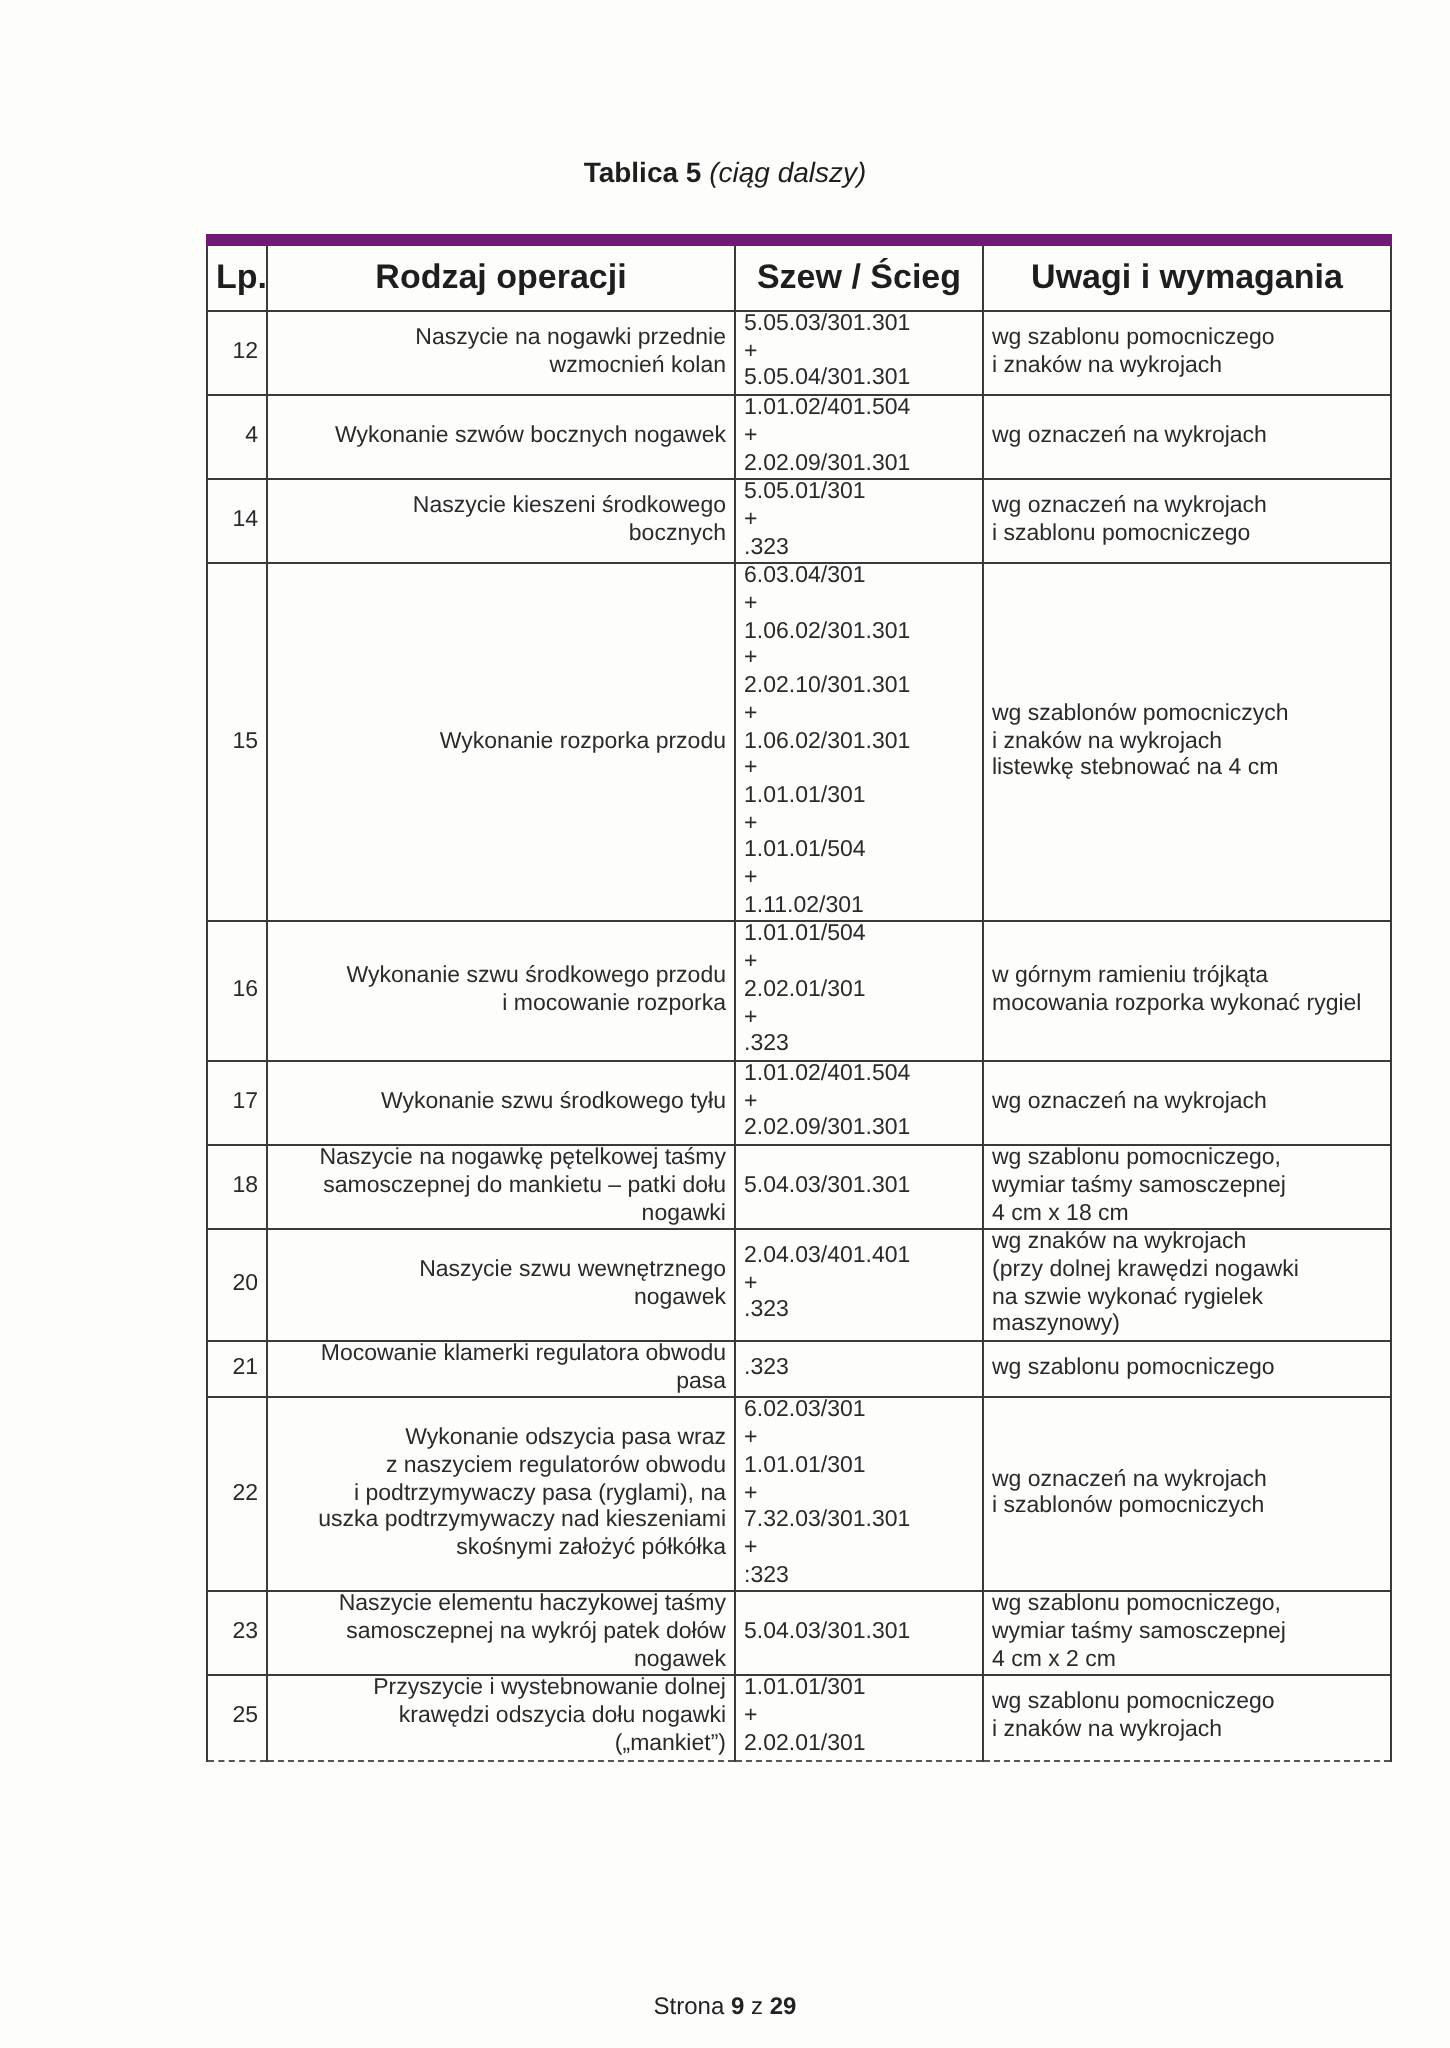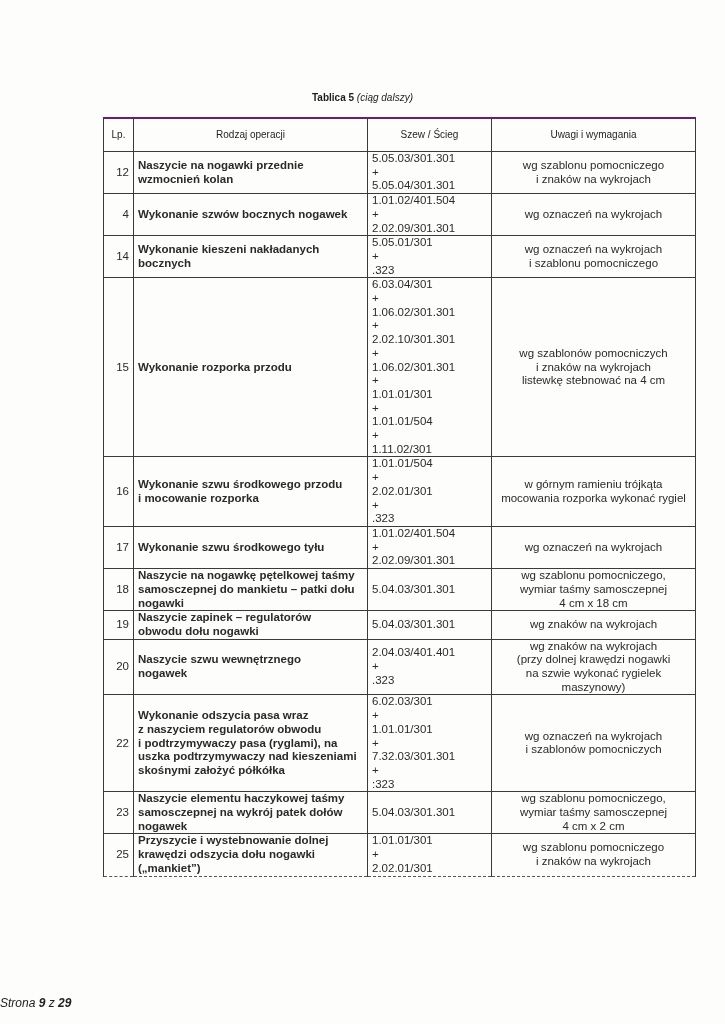--- a/index.html
+++ b/index.html
@@ -1,47 +1,47 @@
 <!DOCTYPE html>
 <html><head>
 <meta charset="utf-8">
 <style>
   html, body { margin:0; padding:0; }
   body {
     width:725px; height:1024px; background:#fdfdfc; position:relative; overflow:hidden;
     font-family:"Liberation Sans", sans-serif; color:#222;
   }
   .title {
-    position:absolute; top:92px; left:0; width:725px; text-align:center;
-    font-size:10px; font-weight:bold; color:#1e1e1e;
+    position:absolute; top:78px; left:0; width:725px; text-align:center;
+    font-size:14px; font-weight:bold; color:#1e1e1e;
   }
   .title .italic { font-weight:normal; font-style:italic; }
   table.ops {
     position:absolute; top:117px; left:103px; width:592px;
     border-collapse:collapse; table-layout:fixed; font-size:11.5px; line-height:13.7px;
   }
   table.ops col.c-lp { width:30px; }
   table.ops col.c-op { width:234px; }
   table.ops col.c-sz { width:124px; }
   table.ops col.c-uw { width:204px; }
   table.ops th, table.ops td {
     border:1px solid #3a3a3a; padding:0 4px; vertical-align:middle; color:#2a2a2a;
   }
   table.ops thead th {
-    height:32px; font-weight:normal; font-size:10px; text-align:center; color:#1e1e1e;
-    border-top:2px solid #701a75;
+    height:32px; font-weight:bold; font-size:17px; text-align:center; color:#1e1e1e;
+    border-top:6px solid #701a75;
   }
   td.lp { text-align:right; }
-  td.op { text-align:left;font-weight:bold; }
+  td.op { text-align:right; }
   td.sz { text-align:left; }
-  td.uw { text-align:center; }
+  td.uw { text-align:left; }
   .line { display:block; }
   tr.last td { border-bottom:1px dashed #555; }
   .footer {
-    position:absolute; top:996px; left:0; width:725px; font-size:12px; color:#222;font-style:italic;
+    position:absolute; top:996px; left:0; width:725px; text-align:center; font-size:12px; color:#222;
   }
   .footer b { font-weight:bold; }
 </style>
 </head>
 <body>
 
 <div class="title">
   <span>Tablica 5</span>
   <span class="italic">(ciąg dalszy)</span>
 </div>
@@ -88,21 +88,21 @@
           <span class="line">+</span>
           <span class="line">2.02.09/301.301</span>
         </td>
         <td class="uw">
           <span class="line">wg oznaczeń na wykrojach</span>
         </td>
       </tr>
       <tr>
         <td class="lp">14</td>
         <td class="op">
-          <span class="line">Wykonanie kieszeni nakładanych</span>
+          <span class="line">Naszycie kieszeni środkowego</span>
           <span class="line">bocznych</span>
         </td>
         <td class="sz">
           <span class="line">5.05.01/301</span>
           <span class="line">+</span>
           <span class="line">.323</span>
         </td>
         <td class="uw">
           <span class="line">wg oznaczeń na wykrojach</span>
           <span class="line">i szablonu pomocniczego</span>
@@ -173,51 +173,51 @@
           <span class="line">samosczepnej do mankietu – patki dołu</span>
           <span class="line">nogawki</span>
         </td>
         <td class="sz">
           <span class="line">5.04.03/301.301</span>
         </td>
         <td class="uw">
           <span class="line">wg szablonu pomocniczego,</span>
           <span class="line">wymiar taśmy samosczepnej</span>
           <span class="line">4 cm x 18 cm</span>
-        </td>
-      </tr>
-      <tr>
-        <td class="lp">19</td>
-        <td class="op">
-          <span class="line">Naszycie zapinek – regulatorów</span>
-          <span class="line">obwodu dołu nogawki</span>
-        </td>
-        <td class="sz">
-          <span class="line">5.04.03/301.301</span>
-        </td>
-        <td class="uw">
-          <span class="line">wg znaków na wykrojach</span>
         </td>
       </tr>
       <tr>
         <td class="lp">20</td>
         <td class="op">
           <span class="line">Naszycie szwu wewnętrznego</span>
           <span class="line">nogawek</span>
         </td>
         <td class="sz">
           <span class="line">2.04.03/401.401</span>
           <span class="line">+</span>
           <span class="line">.323</span>
         </td>
         <td class="uw">
           <span class="line">wg znaków na wykrojach</span>
           <span class="line">(przy dolnej krawędzi nogawki</span>
           <span class="line">na szwie wykonać rygielek</span>
           <span class="line">maszynowy)</span>
+        </td>
+      </tr>
+      <tr>
+        <td class="lp">21</td>
+        <td class="op">
+          <span class="line">Mocowanie klamerki regulatora obwodu</span>
+          <span class="line">pasa</span>
+        </td>
+        <td class="sz">
+          <span class="line">.323</span>
+        </td>
+        <td class="uw">
+          <span class="line">wg szablonu pomocniczego</span>
         </td>
       </tr>
       <tr>
         <td class="lp">22</td>
         <td class="op">
           <span class="line">Wykonanie odszycia pasa wraz</span>
           <span class="line">z naszyciem regulatorów obwodu</span>
           <span class="line">i podtrzymywaczy pasa (ryglami), na</span>
           <span class="line">uszka podtrzymywaczy nad kieszeniami</span>
           <span class="line">skośnymi założyć półkółka</span>

